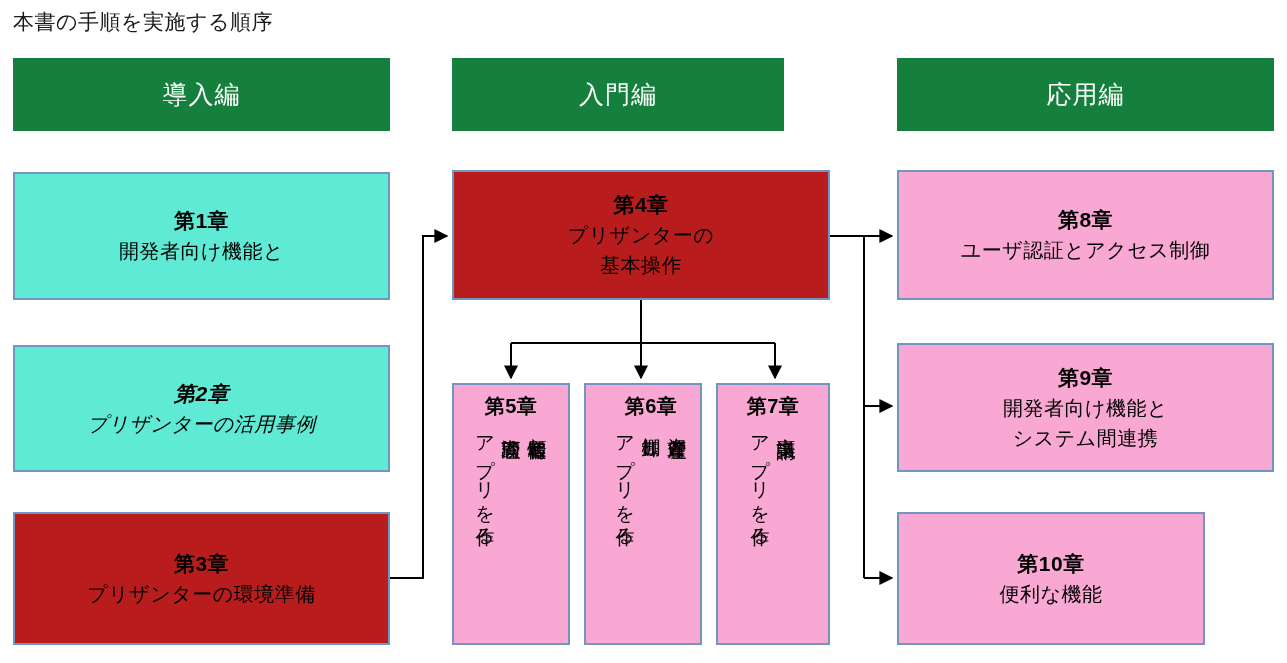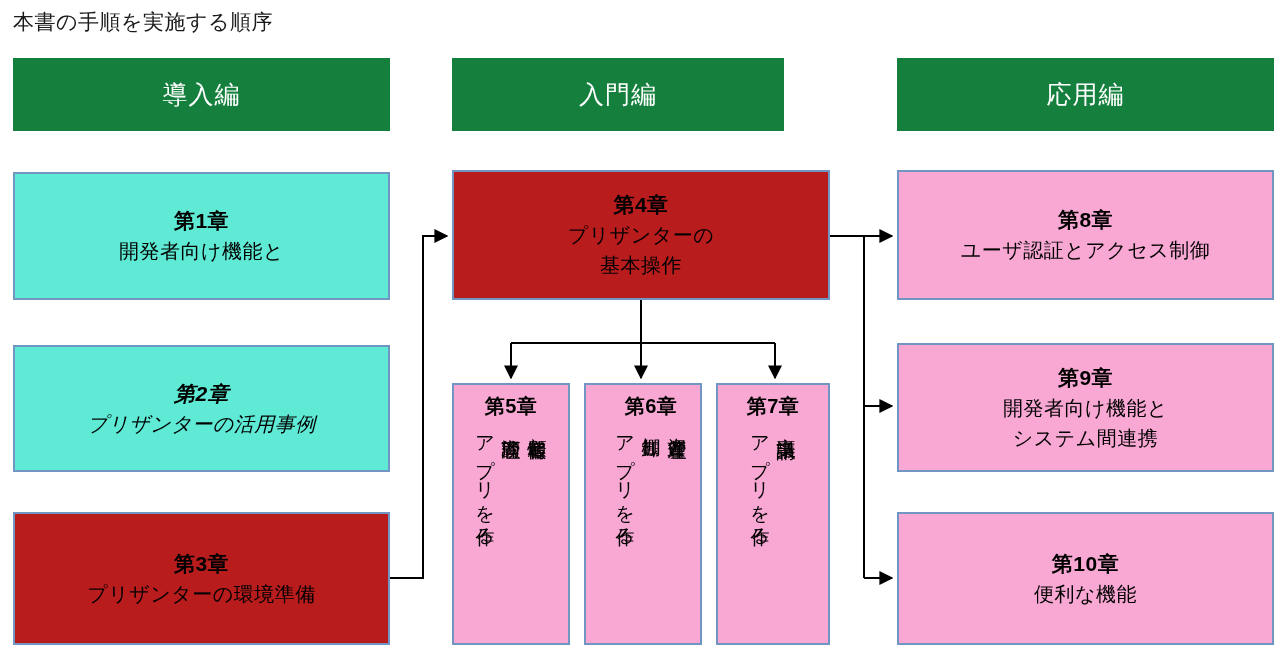--- a/index.html
+++ b/index.html
@@ -110,21 +110,21 @@
     letter-spacing: 1px;
     height: 212px;
     display: block;
     margin: 0 auto;
     text-align: left;
   }
 
   
   #box-ch8  { left: 897px; top: 170px; width: 377px; height: 130px; }
   #box-ch9  { left: 897px; top: 343px; width: 377px; height: 129px; }
-  #box-ch10 { left: 897px; top: 512px; width: 377px; height: 133px; }
+  #box-ch10 { left: 897px; top: 512px; width: 308px; height: 133px; }
 
   
   #connectors {
     position: absolute;
     left: 0;
     top: 0;
     width: 1287px;
     height: 663px;
     pointer-events: none;
   }

